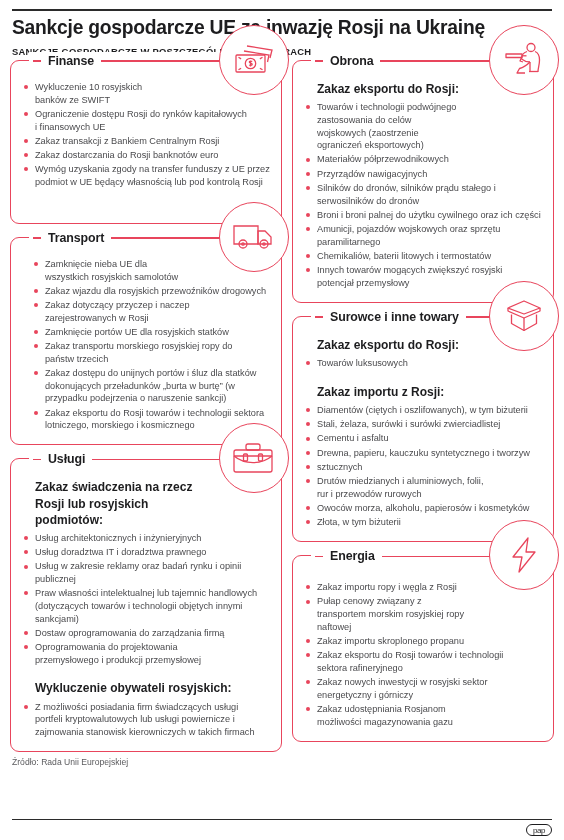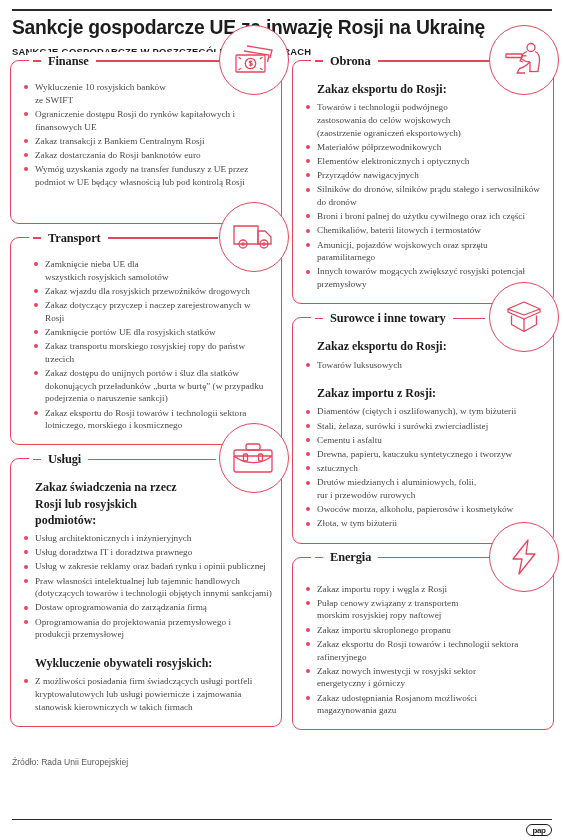--- a/index.html
+++ b/index.html
@@ -22,21 +22,21 @@
     font-size:19.3px; font-weight:bold; color:#1d1d1f;
     letter-spacing:-0.25px; line-height:1.15;
   }
   .subtitle{
     position:absolute; left:12px; top:46px; width:540px;
     font-size:9.4px; font-weight:bold; color:#1d1d1f;
     letter-spacing:0.25px;
   }
 
   
-  .col{ position:absolute; top:60px;font-family:Liberation Serif, serif; }
+  .col{ position:absolute; top:60px; }
   .col-left{ left:10px;  width:272px; }
   .col-right{ left:292px; width:262px; }
 
   
   .card{
     position:relative;
     border:1.3px solid #e8455c;
     border-radius:9px;
     background:#fff;
     margin-bottom:13px;
@@ -99,21 +99,21 @@
   }
   .bot-rule{
     position:absolute; left:12px; top:819px; width:540px; height:1.4px;
     background:#2b2b2b;
   }
   .pap{
     position:absolute; right:12px; top:824px;
     width:26px; height:12px;
     border:1.2px solid #1d1d1f; border-radius:6px;
     display:flex; align-items:center; justify-content:center;
-    font-size:8px; font-weight:bold; color:#1d1d1f;
+    font-size:8px; font-weight:normal; color:#1d1d1f;
     letter-spacing:-0.4px;
   }
 </style>
 </head>
 <body>
 
 <div class="page">
 
   <div class="top-rule"></div>
   <div class="title">Sankcje gospodarcze UE za inwazję Rosji na Ukrainę</div>
@@ -225,26 +225,25 @@
       </div>
       <div class="hd">
         <span class="hd-rule"></span>
         <span class="hd-text">Obrona</span>
         <span class="hd-rule long" style="--rl:128px"></span>
       </div>
       <div class="sub-label">Zakaz eksportu do Rosji:</div>
       <ul class="bl">
         <li style="max-width:162px">Towarów i technologii podwójnego zastosowania do celów wojskowych (zaostrzenie ograniczeń eksportowych)</li>
         <li>Materiałów półprzewodnikowych</li>
-        <li>Elementów elektronicznych i optycznych</li>
         <li>Przyrządów nawigacyjnych</li>
         <li style="max-width:244px">Silników do dronów, silników prądu stałego i serwosilników do dronów</li>
         <li>Broni i broni palnej do użytku cywilnego oraz ich części</li>
+        <li>Amunicji, pojazdów wojskowych oraz sprzętu paramilitarnego</li>
         <li>Chemikaliów, baterii litowych i termostatów</li>
-        <li>Amunicji, pojazdów wojskowych oraz sprzętu paramilitarnego</li>
         <li style="max-width:238px">Innych towarów mogących zwiększyć rosyjski potencjał przemysłowy</li>
       </ul>
     </div>
 
     <div class="card" style="min-height:198px;">
       <div class="medallion" style="right:-6px; top:-36px;">
         <svg width="46" height="38" viewBox="0 0 46 38" fill="none" stroke="#e8455c" stroke-width="1.3" stroke-linejoin="round">
           <path d="M23 17L7 11 23 4l16 7z"></path>
           <path d="M7 11v3l16 7 16-7v-3"></path>
           <path d="M23 21v13"></path>

